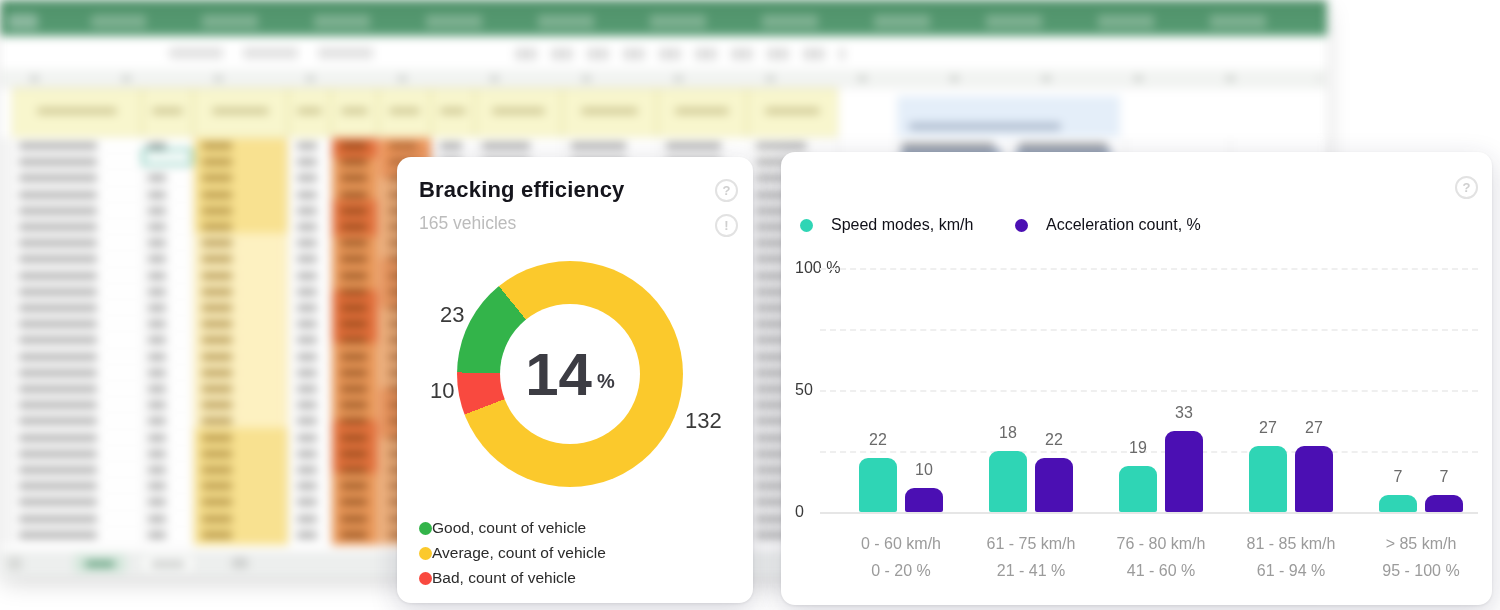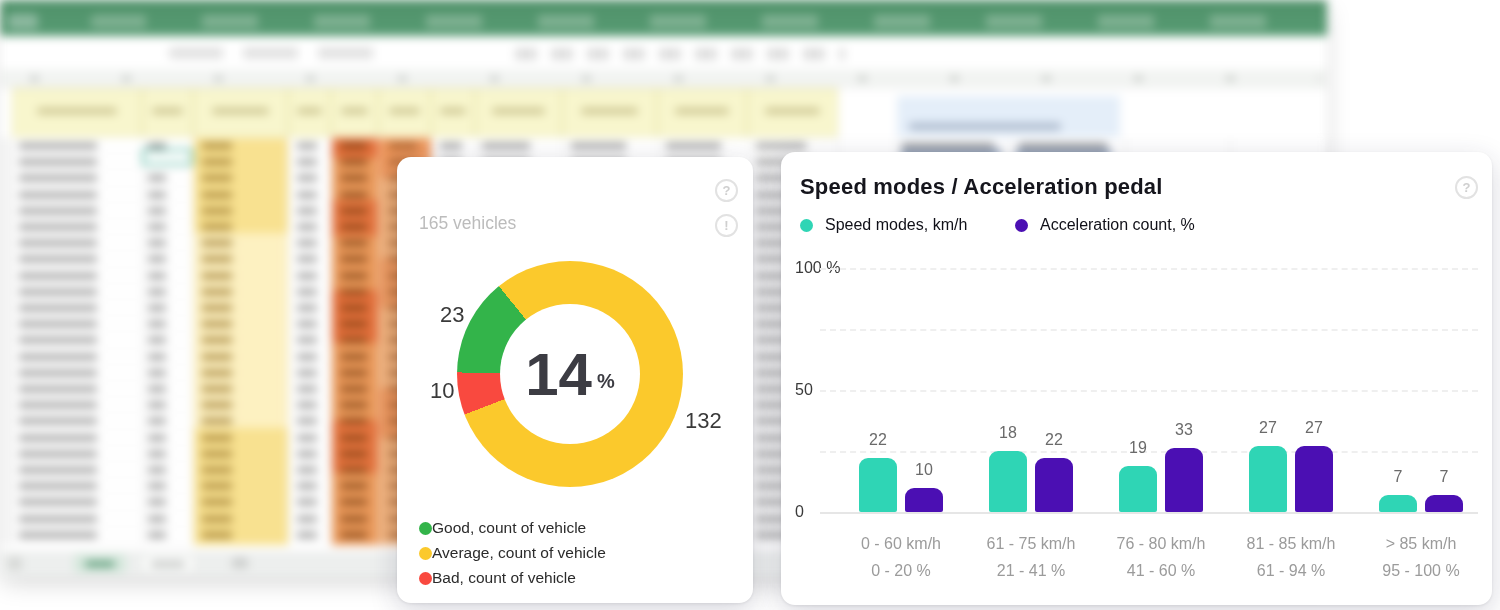--- a/index.html
+++ b/index.html
@@ -63,21 +63,21 @@
 
   .donut{position:absolute;left:60px;top:104px;width:226px;height:226px;border-radius:50%;}
   .donut-hole{position:absolute;inset:43px;background:#fff;border-radius:50%;display:flex;align-items:center;justify-content:center;}
   .donut-hole .big{font-size:60px;font-weight:700;color:#3c3c43;}
   .donut-hole .pct{font-size:20px;font-weight:700;color:#3c3c43;margin-left:5px;transform:translateY(7px);}
   .dlabel{position:absolute;font-size:22px;color:#3a3a3a;}
   .legend1{position:absolute;left:22px;top:362px;}
   .lrow{display:flex;align-items:center;margin-bottom:7px;font-size:15.5px;color:#2b2b2b;}
   .dot{width:13px;height:13px;border-radius:50%;flex:0 0 auto;}
 
-  .legend2-item{position:absolute;top:64px;display:flex;align-items:center;gap:12px;font-size:16px;color:#101018;}
+  .legend2-item{position:absolute;top:64px;display:flex;align-items:center;gap:18px;font-size:16px;color:#101018;}
   .ytick{position:absolute;left:14px;font-size:16px;color:#3a3a3a;}
   .gridline{position:absolute;left:39px;right:14px;height:0;border-top:2px dashed #efefef;}
   .gridline.base{border-top:2px solid #e6e6e6;}
   .groups{position:absolute;left:55px;top:116px;width:650px;height:244px;display:flex;}
   .group{flex:1;position:relative;display:flex;align-items:flex-end;justify-content:center;gap:8px;}
   .bar{width:38px;border-radius:9px 9px 2px 2px;position:relative;}
   .bar .val{position:absolute;top:-27px;left:0;width:100%;text-align:center;font-size:16px;color:#6a6a6a;}
   .xlabels{position:absolute;left:55px;top:378px;width:650px;display:flex;}
   .xlab{flex:1;text-align:center;font-size:16px;line-height:27px;color:#9b9b9b;}
 </style>
@@ -133,20 +133,21 @@
 
     <div class="abs tabsbar"></div>
     <div class="abs plusblob"></div>
     <div class="abs tab-active"></div>
     <div class="abs tab-plain"></div>
     <div class="abs tabblob"></div>
   </div>
 </div>
 
 <div class="card card1">
+  <div class="card-title" style="left:22px;top:20px;">Bracking efficiency</div>
   <div class="icon-circle" style="right:15px;top:22px;">?</div>
   <div class="icon-circle" style="right:15px;top:57px;">!</div>
   <div class="subtitle">165 vehicles</div>
 
   <div class="donut" style="background: conic-gradient(from -39deg, rgb(251, 201, 44) 0deg, rgb(251, 201, 44) 288deg, rgb(249, 73, 63) 288deg, rgb(249, 73, 63) 309.8deg, rgb(51, 180, 74) 309.8deg, rgb(51, 180, 74) 360deg);">
     <div class="donut-hole">
       <span class="big">14</span>
       <span class="pct">%</span>
     </div>
   </div>
@@ -164,21 +165,20 @@
       <span>Average, count of vehicle</span>
     </div>
     <div class="lrow">
       <span class="dot" style="background: rgb(249, 73, 63);"></span>
       <span>Bad, count of vehicle</span>
     </div>
   </div>
 </div>
 
 <div class="card card2">
-  <div class="card-title" style="left:19px;top:22px;">Speed modes / Acceleration pedal</div>
   <div class="icon-circle" style="right:14px;top:24px;">?</div>
 
   <div class="legend2-item" style="left:19px;">
     <span class="dot" style="background: rgb(47, 213, 181);"></span>
     <span>Speed modes, km/h</span>
   </div>
   <div class="legend2-item" style="left:234px;">
     <span class="dot" style="background: rgb(75, 15, 179);"></span>
     <span>Acceleration count, %</span>
   </div>
@@ -207,21 +207,21 @@
           <span class="val">18</span>
         </div>
       <div class="bar" style="height: 54px; background: rgb(75, 15, 179);">
           <span class="val">22</span>
         </div>
     </div>
     <div class="group">
       <div class="bar" style="height: 46px; background: rgb(47, 213, 181);">
           <span class="val">19</span>
         </div>
-      <div class="bar" style="height: 64px; background: rgb(75, 15, 179);">
+      <div class="bar" style="height: 81px; background: rgb(75, 15, 179);">
           <span class="val">33</span>
         </div>
     </div>
     <div class="group">
       <div class="bar" style="height: 66px; background: rgb(47, 213, 181);">
           <span class="val">27</span>
         </div>
       <div class="bar" style="height: 66px; background: rgb(75, 15, 179);">
           <span class="val">27</span>
         </div>

